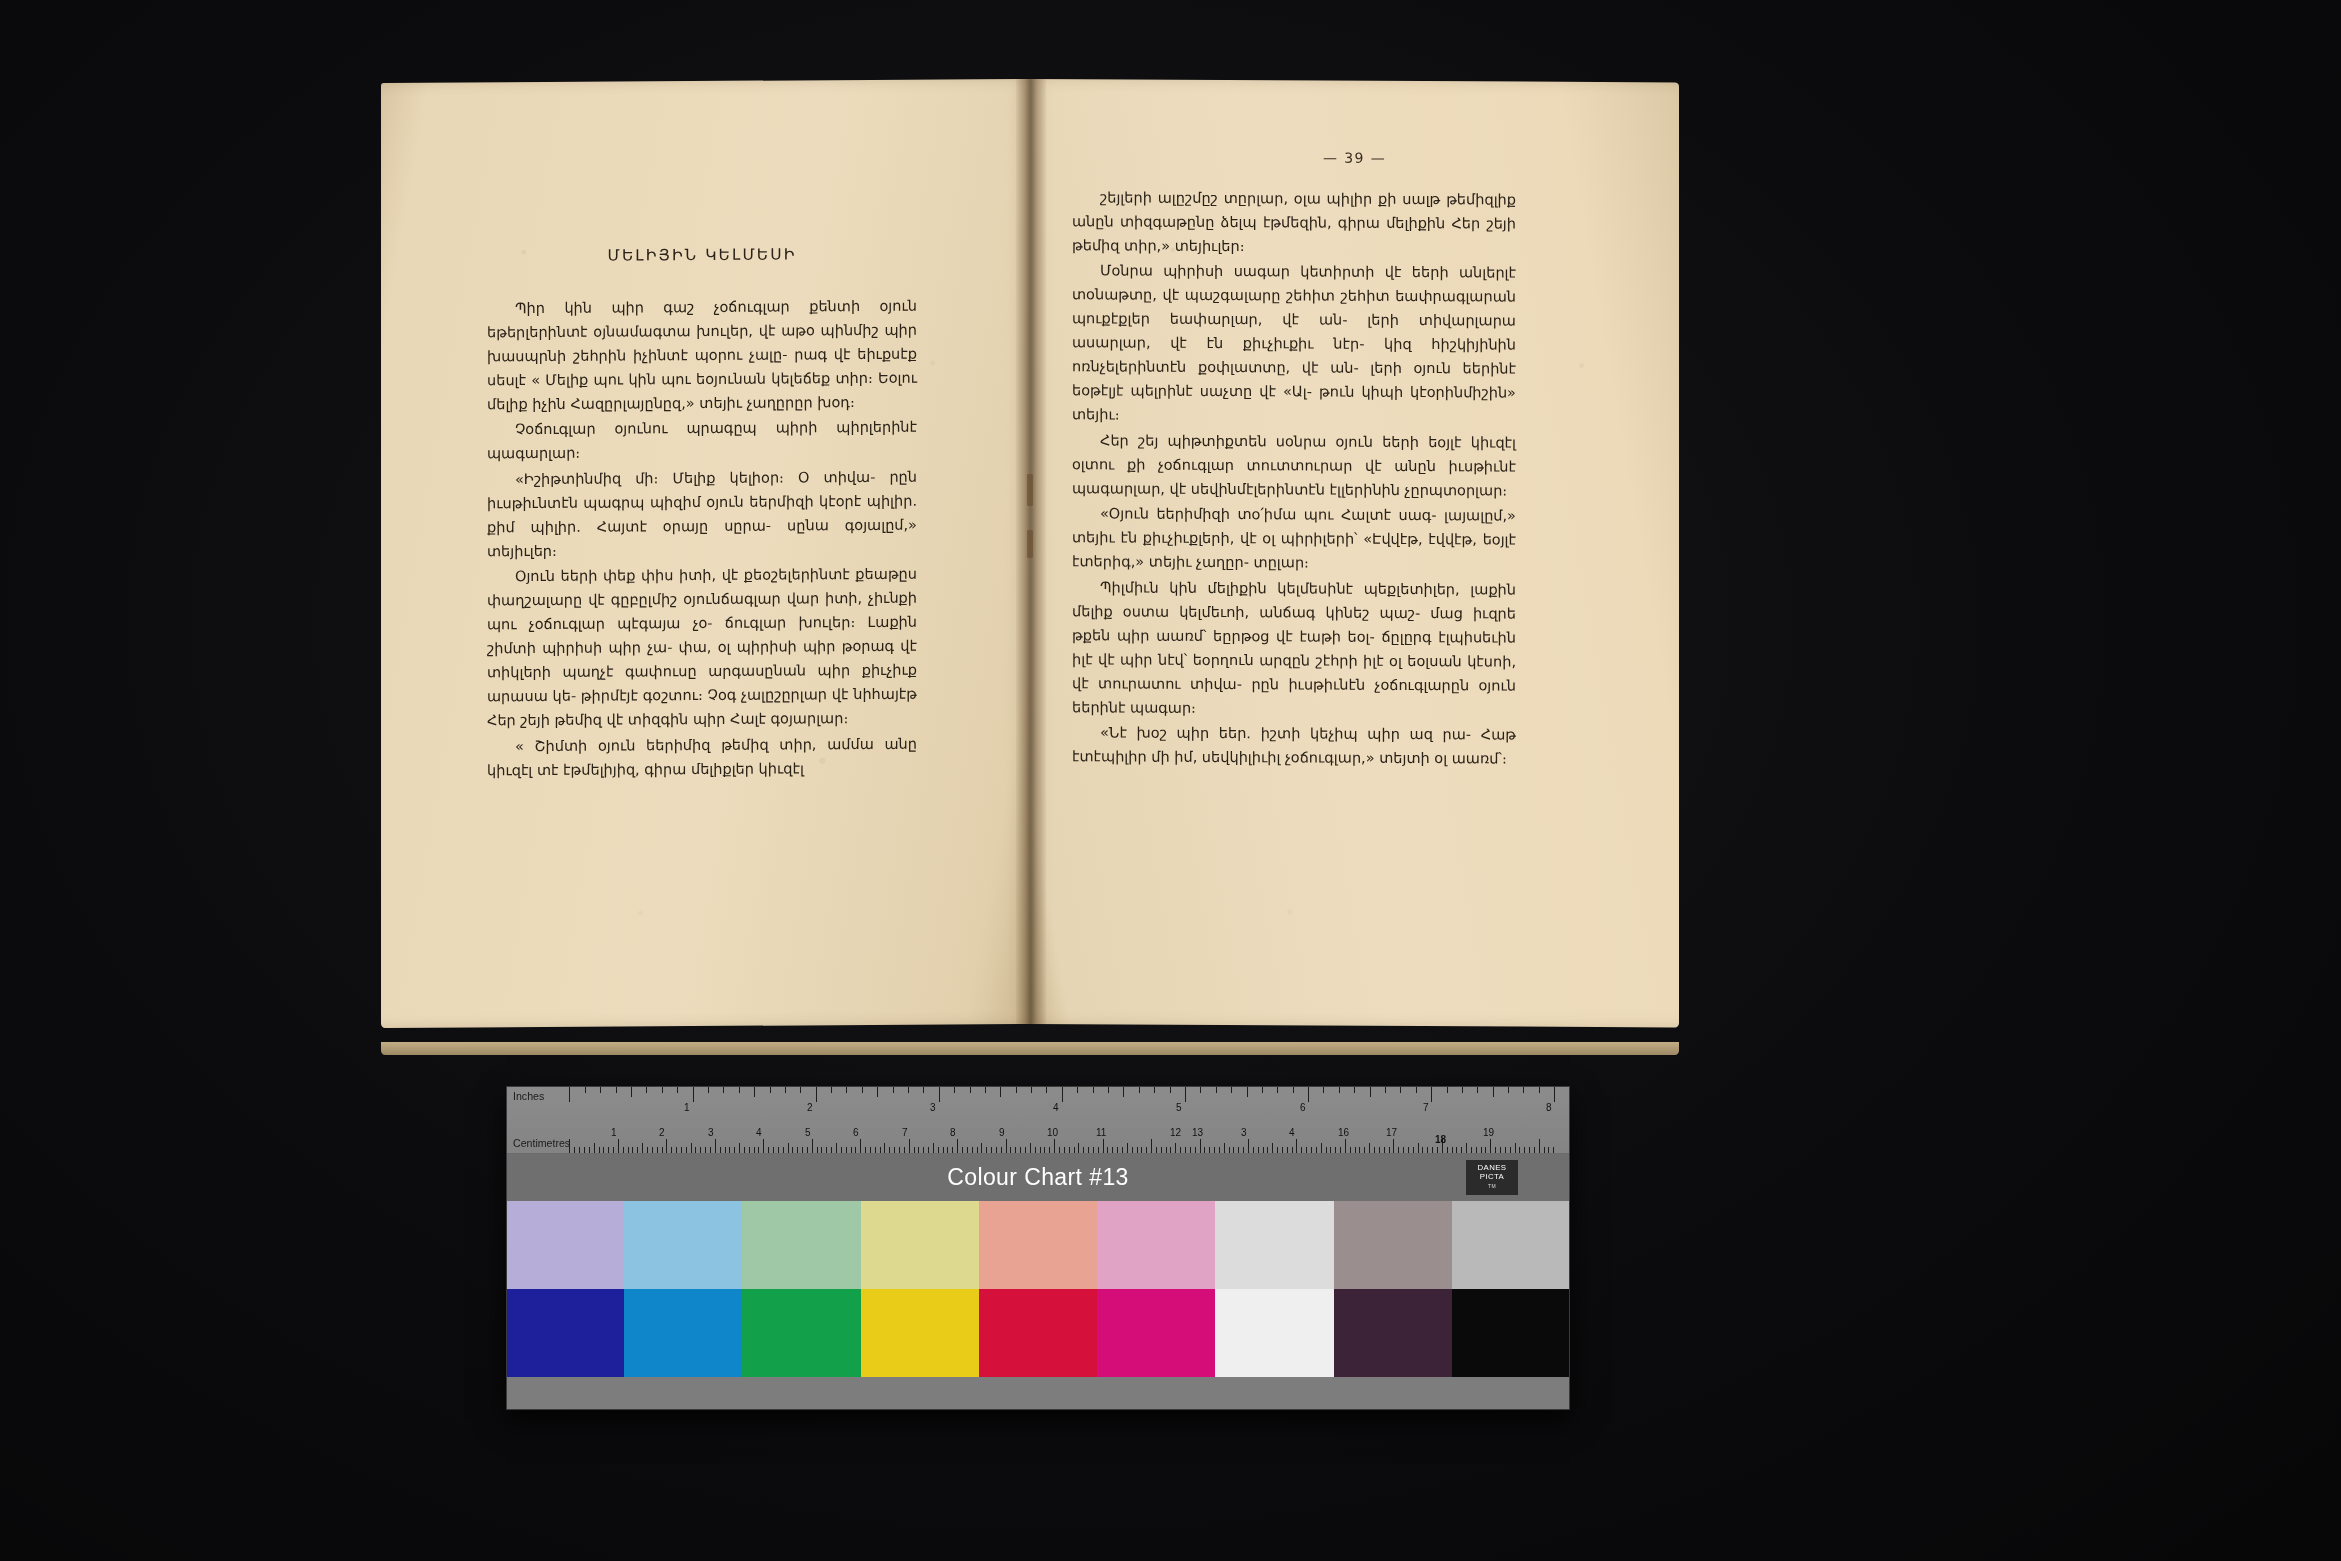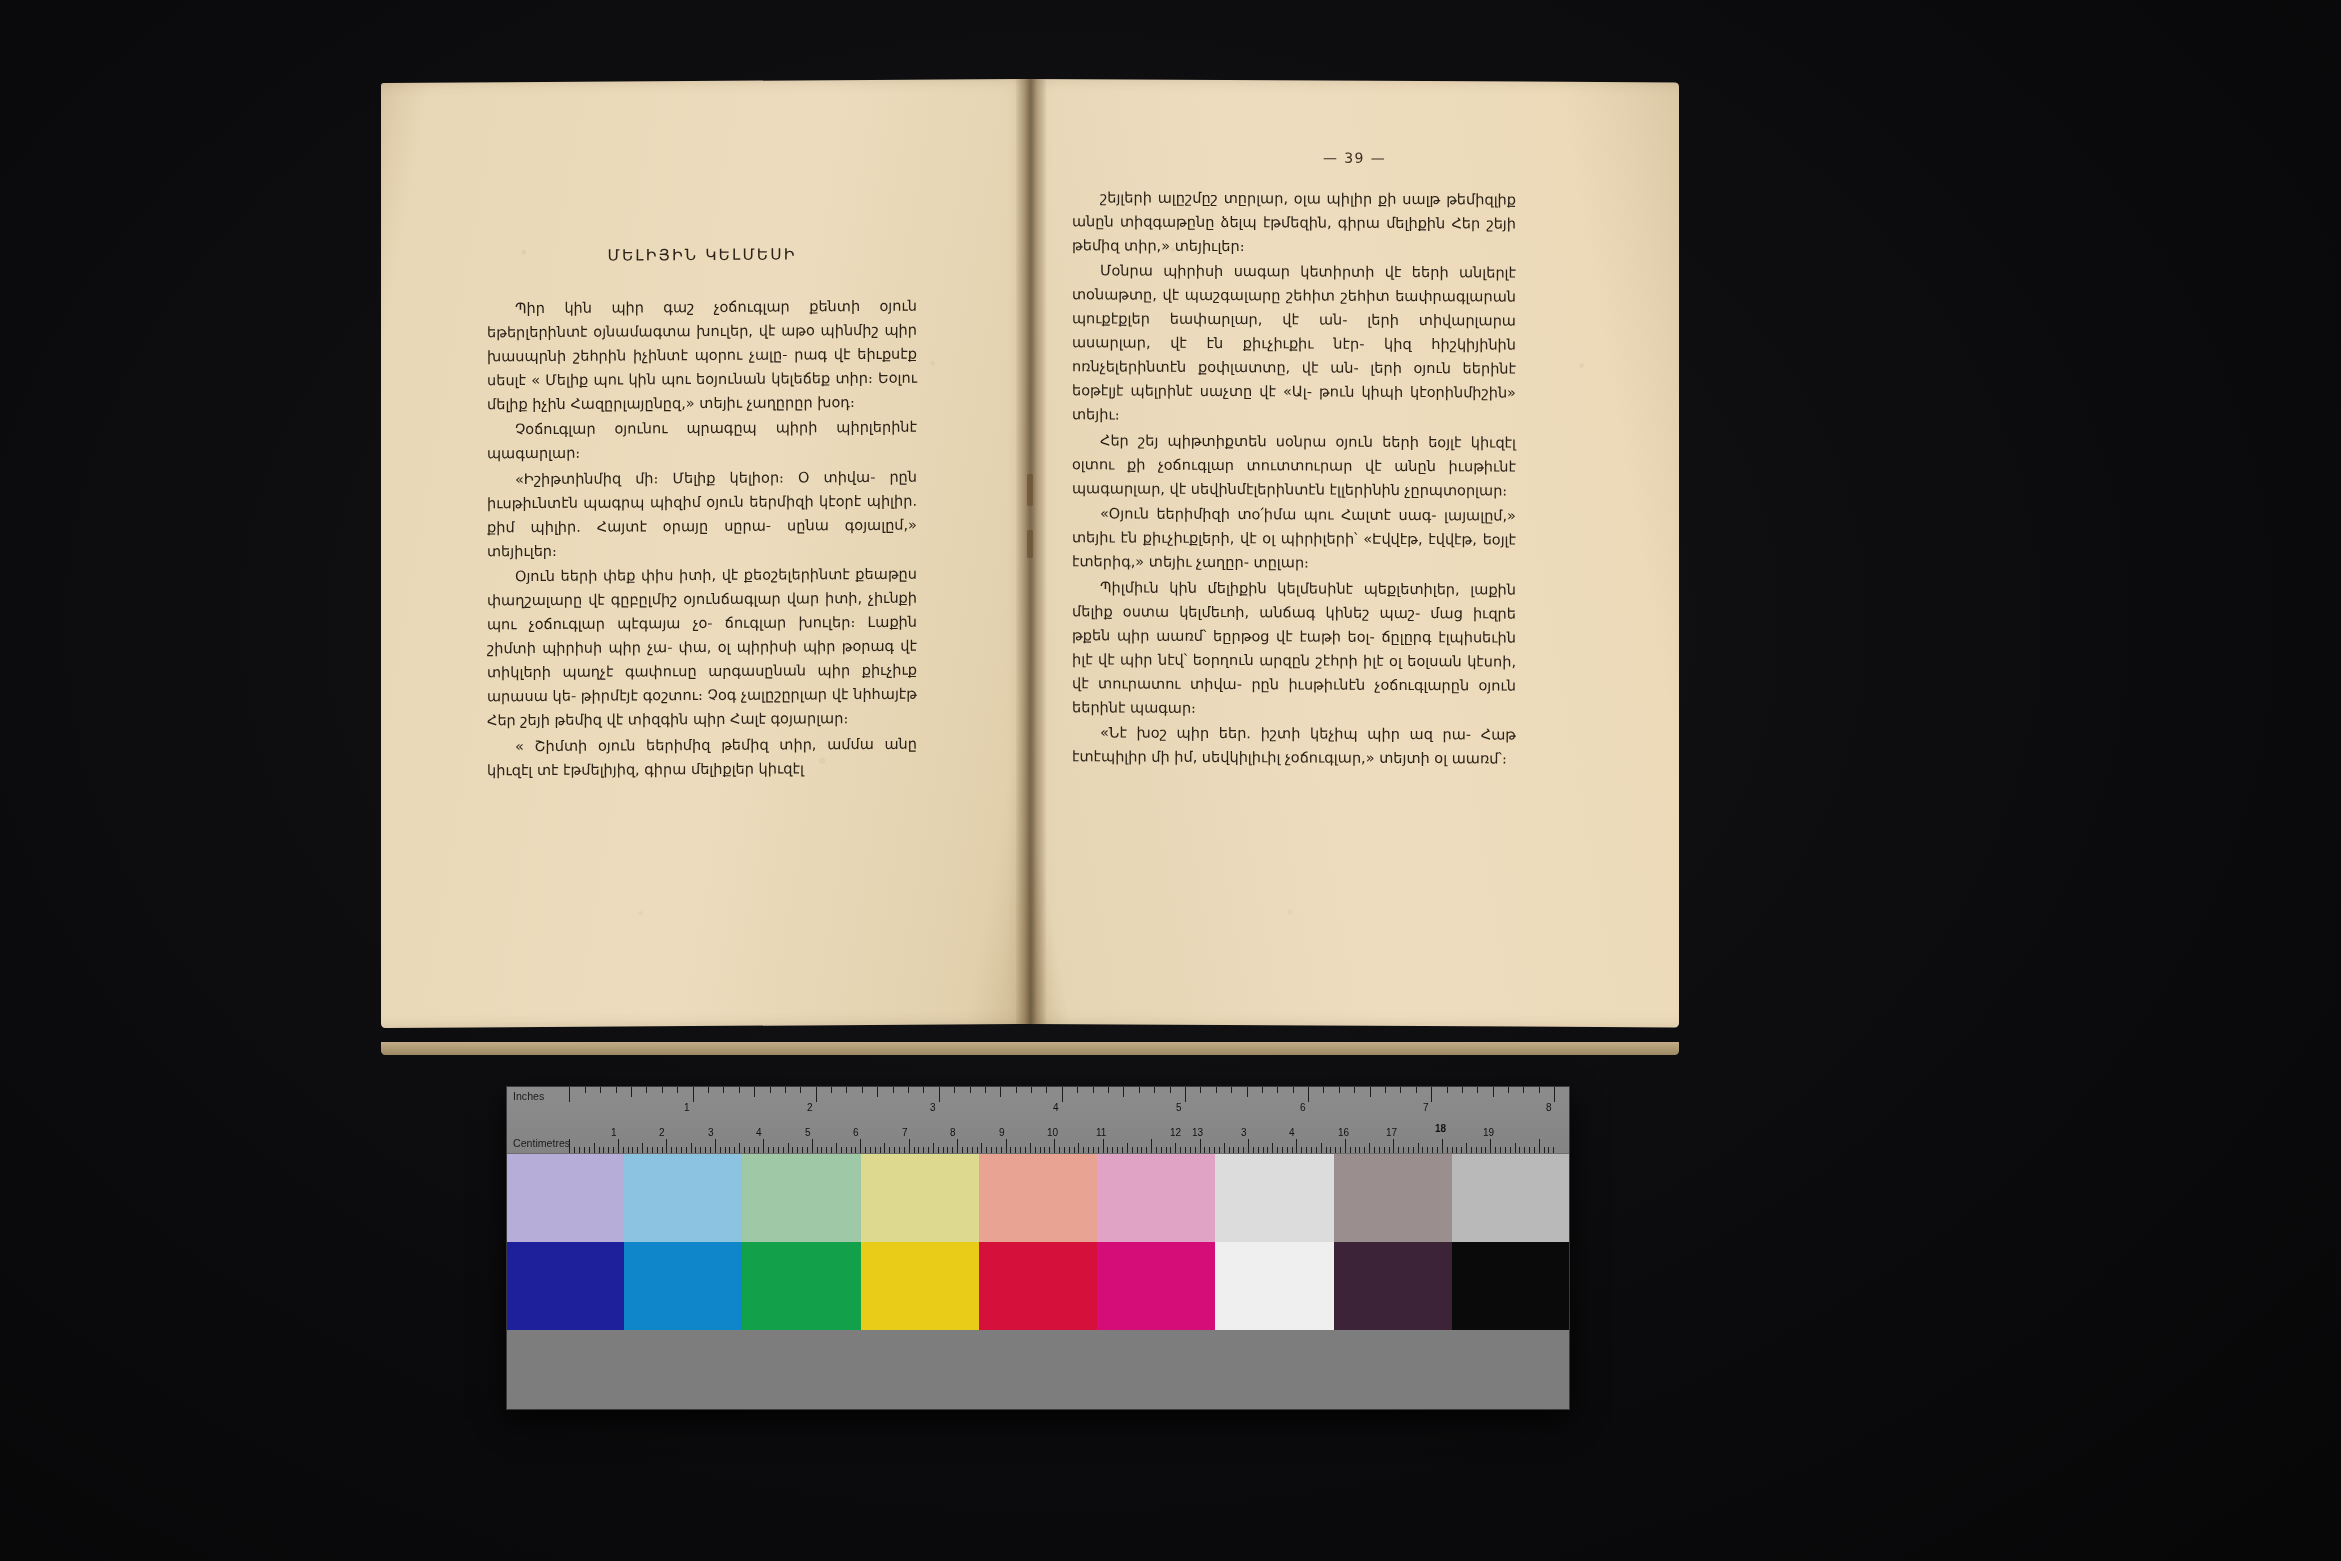--- a/index.html
+++ b/index.html
@@ -498,21 +498,21 @@
         <div class="tick" style="left: 892px; bottom: 0px; height: 6.3px;"></div>
         <div class="tick" style="left: 897px; bottom: 0px; height: 6.3px;"></div>
         <div class="tick" style="left: 902px; bottom: 0px; height: 6.3px;"></div>
         <div class="tick" style="left: 907px; bottom: 0px; height: 6.3px;"></div>
         <div class="tick" style="left: 912px; bottom: 0px; height: 10px;"></div>
         <div class="tick" style="left: 916px; bottom: 0px; height: 6.3px;"></div>
         <div class="tick" style="left: 921px; bottom: 0px; height: 6.3px;"></div>
         <div class="tick" style="left: 926px; bottom: 0px; height: 6.3px;"></div>
         <div class="tick" style="left: 931px; bottom: 0px; height: 6.3px;"></div>
         <div class="tick" style="left: 936px; bottom: 0px; height: 14px;"></div>
-        <div class="num" style="left: 929px; bottom: 19px; font-weight: bold;">18</div>
+        <div class="num" style="left: 929px; bottom: 8px; font-weight: bold;">18</div>
         <div class="tick" style="left: 941px; bottom: 0px; height: 6.3px;"></div>
         <div class="tick" style="left: 946px; bottom: 0px; height: 6.3px;"></div>
         <div class="tick" style="left: 950px; bottom: 0px; height: 6.3px;"></div>
         <div class="tick" style="left: 955px; bottom: 0px; height: 6.3px;"></div>
         <div class="tick" style="left: 960px; bottom: 0px; height: 10px;"></div>
         <div class="tick" style="left: 965px; bottom: 0px; height: 6.3px;"></div>
         <div class="tick" style="left: 970px; bottom: 0px; height: 6.3px;"></div>
         <div class="tick" style="left: 975px; bottom: 0px; height: 6.3px;"></div>
         <div class="tick" style="left: 979px; bottom: 0px; height: 6.3px;"></div>
         <div class="tick" style="left: 984px; bottom: 0px; height: 14px;"></div>
@@ -525,20 +525,28 @@
         <div class="tick" style="left: 1013px; bottom: 0px; height: 6.3px;"></div>
         <div class="tick" style="left: 1018px; bottom: 0px; height: 6.3px;"></div>
         <div class="tick" style="left: 1023px; bottom: 0px; height: 6.3px;"></div>
         <div class="tick" style="left: 1028px; bottom: 0px; height: 6.3px;"></div>
         <div class="tick" style="left: 1033px; bottom: 0px; height: 14px;"></div>
         <div class="tick" style="left: 1038px; bottom: 0px; height: 6.3px;"></div>
         <div class="tick" style="left: 1042px; bottom: 0px; height: 6.3px;"></div>
         <div class="tick" style="left: 1047px; bottom: 0px; height: 6.3px;"></div>
       </div>
 
+    <div class="band-title">
+      <span class="t">Colour Chart #13</span>
+      <span class="brand">
+        <span>DANES</span>
+        <span>PICTA</span>
+        <small>TM</small>
+      </span>
+    </div>
 
     <div class="swatch-row" id="swatch-pale">
         <div style="background: rgb(182, 174, 216);"></div>
         <div style="background: rgb(140, 195, 224);"></div>
         <div style="background: rgb(159, 200, 166);"></div>
         <div style="background: rgb(221, 217, 143);"></div>
         <div style="background: rgb(232, 163, 147);"></div>
         <div style="background: rgb(224, 163, 198);"></div>
         <div style="background: rgb(220, 220, 220);"></div>
         <div style="background: rgb(154, 142, 142);"></div>

